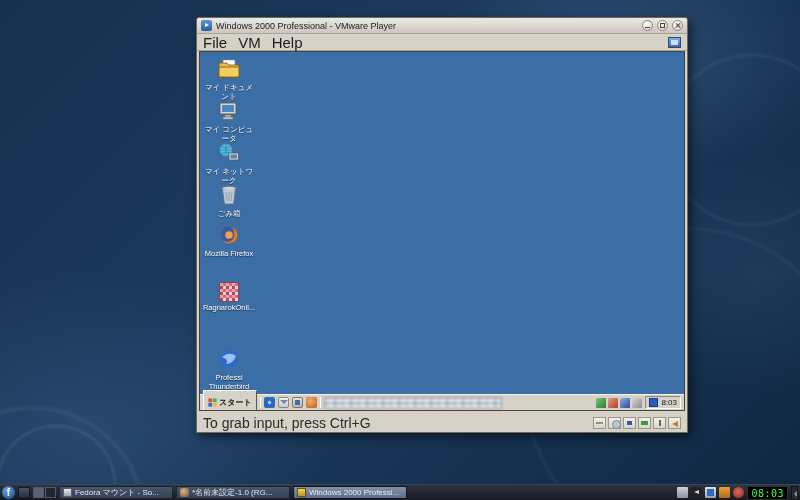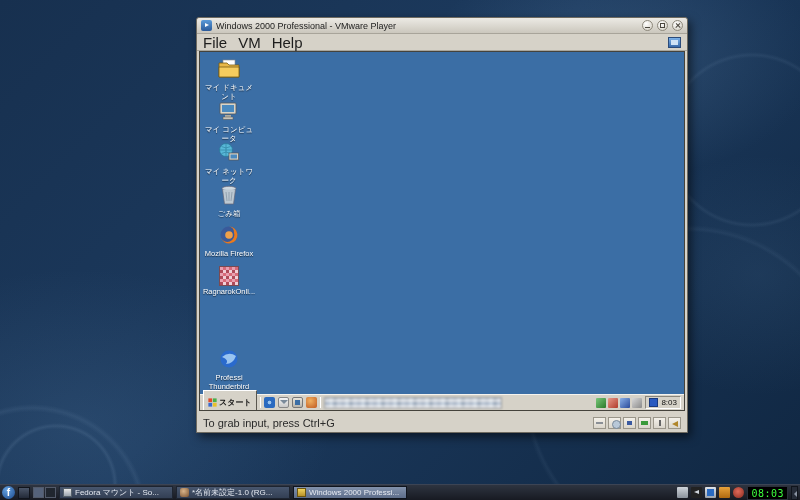--- a/index.html
+++ b/index.html
@@ -85,21 +85,21 @@
   .pen-red { background:linear-gradient(135deg,#e89a8a,#b03a2a); }
   .pen-blue { background:linear-gradient(135deg,#8ab0e8,#2a4a9a); }
   .pen-gray { background:linear-gradient(135deg,#d8d8d8,#8a8a8a); }
   .vm-tray { display:flex; align-items:center; gap:3px; height:13px; padding:0 3px;
     border:1px solid; border-color:#8a867c #fff #fff #8a867c; }
   .ime-icon { width:9px; height:9px; background:#2a5ac0; border:1px solid #1a3a80; }
   .vm-clock { font-size:8px; color:#111; }
 
   
   .vmware-status { position:absolute; left:0; right:0; bottom:0; height:19px;
-    display:flex; align-items:center; padding:8px 6px; gap:2px; font-size:11px; color:#2a2a2a; }
+    display:flex; align-items:center; padding:8px 6px; gap:2px; font-size:14px; color:#2a2a2a; }
   .status-icons { margin-left:auto; display:flex; gap:2px; }
   .dev { width:13px; height:12px; border:1px solid #9a968a; background:linear-gradient(#f4f1ea,#d9d5cb); position:relative; }
   .dev::after { content:""; position:absolute; }
   .dev-hdd::after { left:2px; right:2px; top:4px; bottom:4px; background:#8a8f96; }
   .dev-cd::after { left:2.5px; top:2px; width:7px; height:7px; border-radius:50%; background:#b8c8d8; border:1px solid #7a8a9a; }
   .dev-floppy::after { left:3px; right:3px; top:3px; bottom:3px; background:#3a5aa0; }
   .dev-net::after { left:2px; right:2px; top:3px; bottom:3px; background:#3a9a3a; }
   .dev-usb::after { left:5px; top:2px; width:2px; bottom:2px; background:#666; }
   .dev-snd::after { left:3px; top:3px; border-top:3px solid transparent; border-bottom:3px solid transparent; border-right:6px solid #b0862a; }
 
@@ -205,21 +205,21 @@
 
       <div class="vm-icon" style="top:172px">
         <svg class="glyph" viewBox="0 0 22 22">
             <circle cx="11" cy="11" r="8.5" fill="#3a5a9a"></circle>
             <path d="M11 2.5 a8.5 8.5 0 1 1 -8.2 10.8 a7 7 0 0 0 13.2 -4.8 a6 6 0 0 0 -5 -6z" fill="#e87a1e"></path>
             <circle cx="11" cy="11" r="3.8" fill="#f0a04a"></circle>
           </svg>
         <div>Mozilla Firefox</div>
       </div>
 
-      <div class="vm-icon" style="top:214px">
+      <div class="vm-icon" style="top:230px">
         <div class="pixel-art"></div>
         <div>RagnarokOnli...</div>
       </div>
 
 
       <div class="vm-icon" style="top:296px">
         <svg class="glyph" viewBox="0 0 22 22">
             <circle cx="11" cy="11" r="8.5" fill="#2a6acd"></circle>
             <path d="M4 9 q7 -6 14 -1 q-3 8 -10 8 q3.5 -4 -4 -7z" fill="#9ac4f0"></path>
           </svg>

